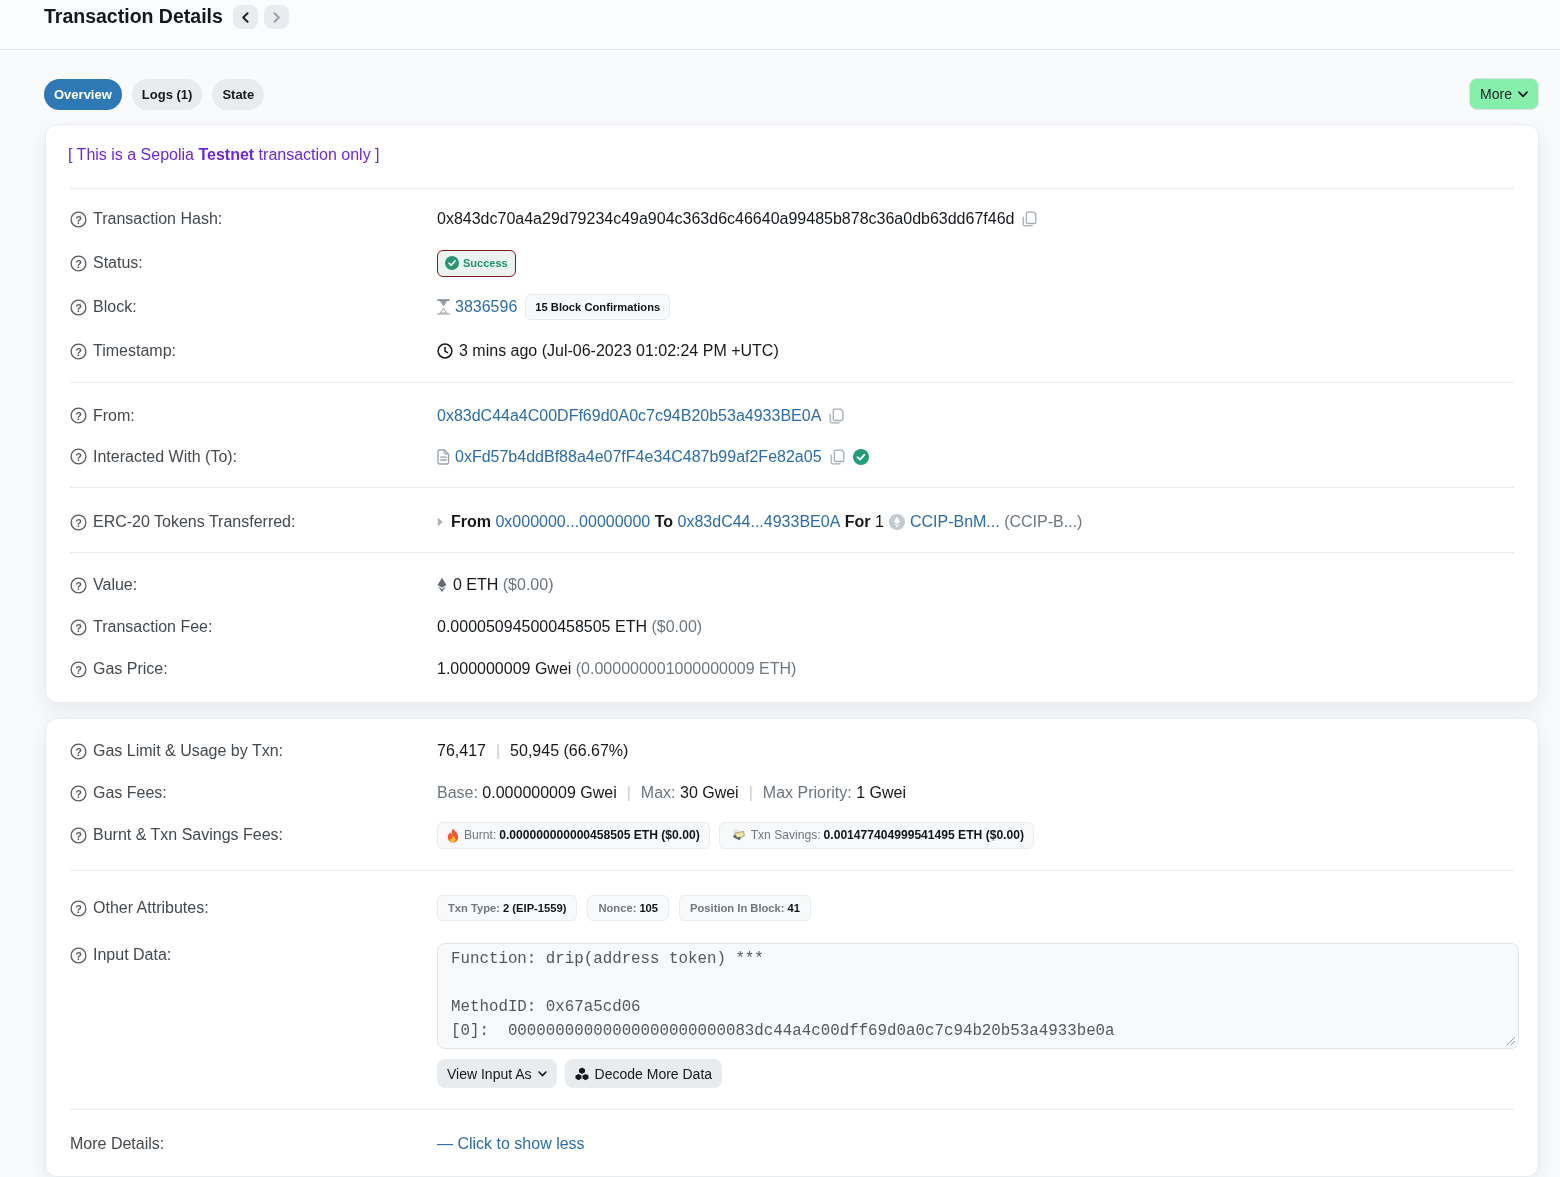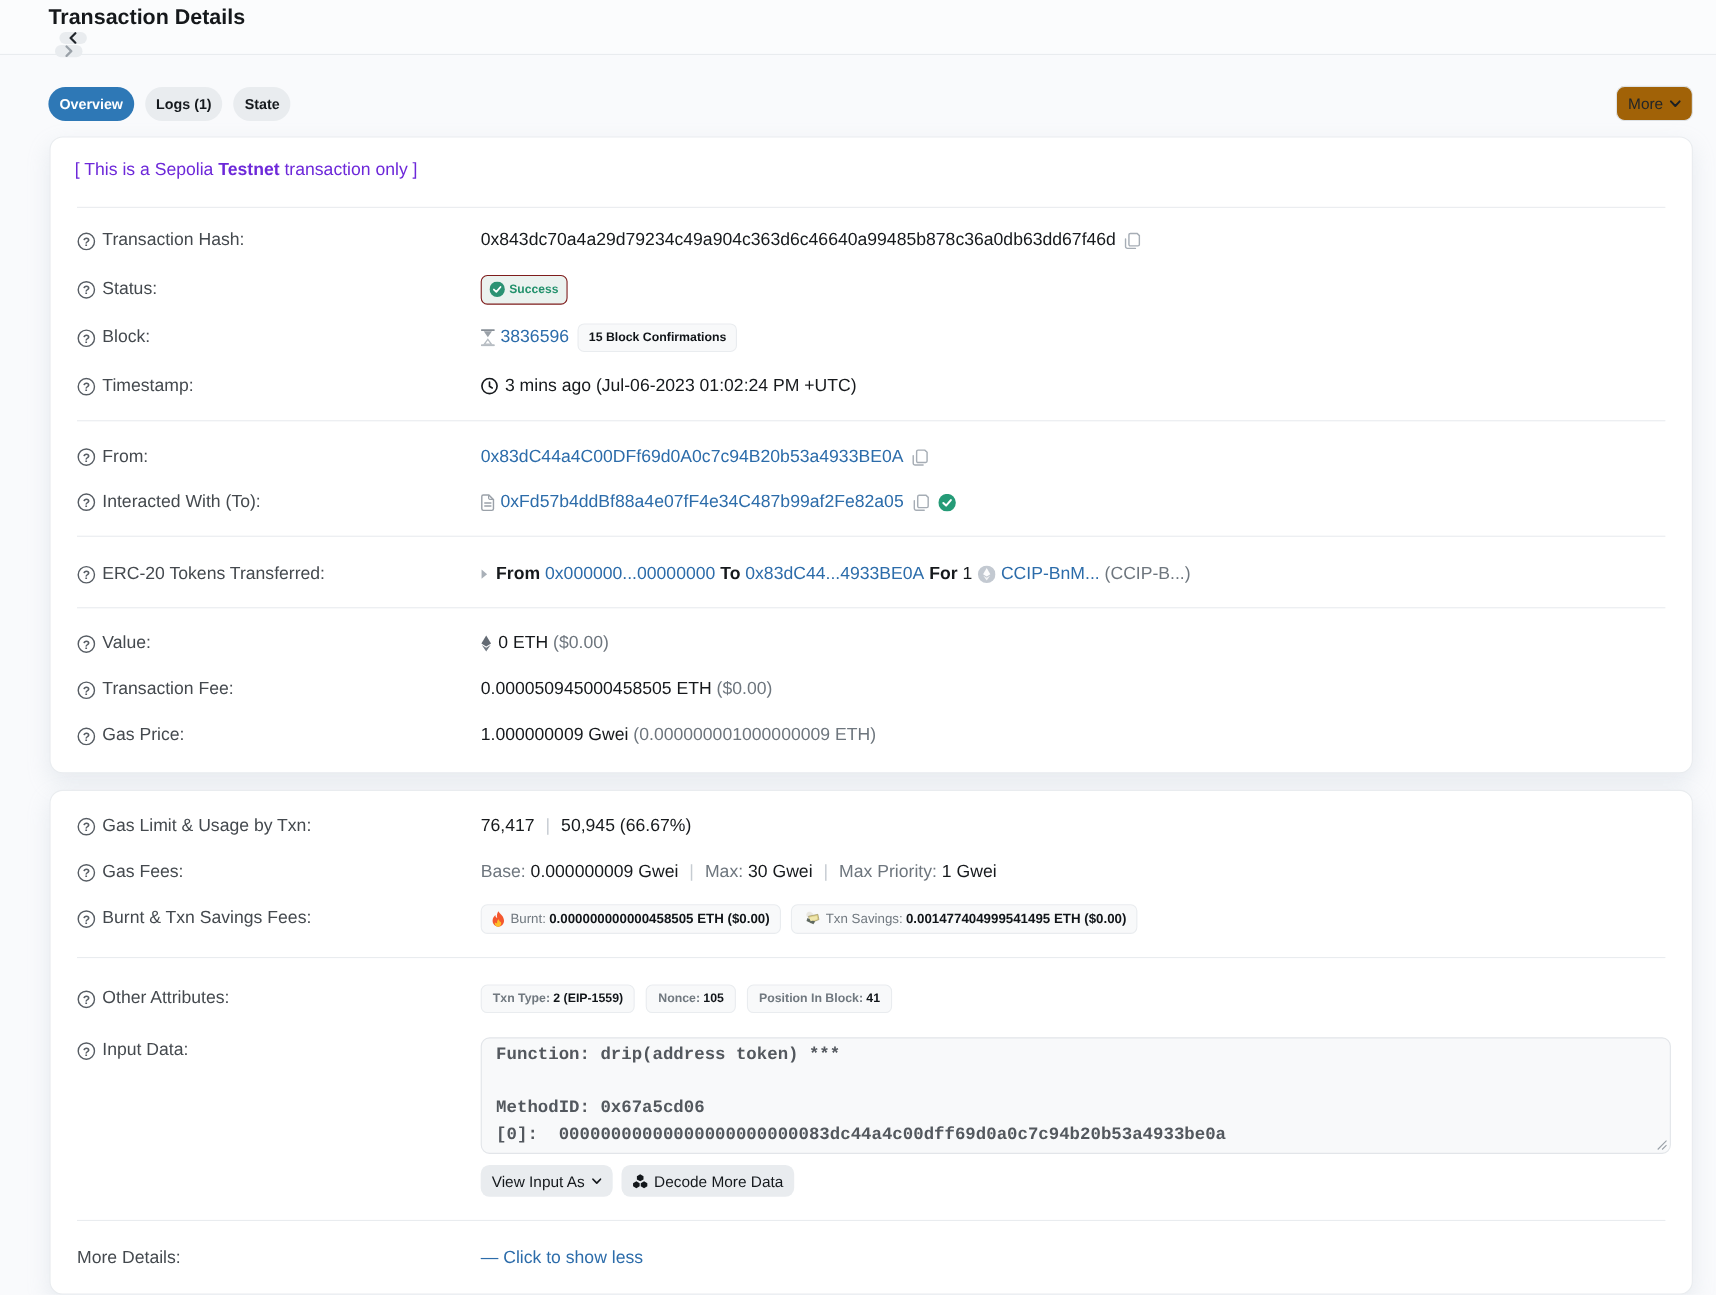--- a/index.html
+++ b/index.html
@@ -10,21 +10,20 @@
     color: #16191c;
     background: #f9fafc;
   }
   .topbar {
     background: #fbfcfd;
     border-bottom: 1px solid #e9ecef;
     height: 50px;
     padding: 4px 21px 0 44px;
     display: flex;
     align-items: flex-start;
-    flex-direction: column;
   }
   h1 { font-size: 19.5px; font-weight: bold; color: #15181b; line-height: 24px; }
   .navbtn {
     display: inline-flex; align-items: center; justify-content: center;
     width: 25px; height: 24px; border-radius: 8px; background: #e9ecef;
     margin-left: 10px; margin-top: 1px;
   }
   .navbtn + .navbtn { margin-left: 6px; }
   .navbtn svg { display: block; }
   .tabsrow {
@@ -33,21 +32,21 @@
   }
   .pill {
     display: inline-flex; align-items: center; height: 31px; border-radius: 16px;
     padding: 0 10px; font-size: 13px; font-weight: bold; margin-right: 10px;
   }
   .pill.active { background: #2e78b6; color: #fff; }
   .pill.idle { background: #e9ecef; color: #15191d; }
   .morebtn {
     position: absolute; right: 0; top: 0;
     display: inline-flex; align-items: center; height: 32px;
-    background: #a16207; border: 1px solid #dee2e6; border-radius: 8px;
+    background: #86efac; border: 1px solid #dee2e6; border-radius: 8px;
     padding: 0 10px; font-size: 14px; color: #212529;
   }
   .morebtn svg { margin-left: 6px; }
   .card {
     background: #fff; border: 1px solid #e9ecef; border-radius: 12px;
     margin: 0 21px 0 45px;
     box-shadow: 0 8px 20px rgba(170,180,196,.22);
     padding: 0 24px;
   }
   .card1 { margin-top: 14px; }
@@ -98,21 +97,20 @@
   .fee-badge .emoji { margin-right: 5px; display: inline-flex; }
   .fee-badge .g { color: #70787f; margin-right: 3px; }
   .sep { color: #c6ccd2; margin: 0 10px; }
   .copyic { margin-left: 8px; display: inline-flex; }
   .inputbox {
     width: 1082px; height: 106px;
     background: #f8f9fa; border: 1px solid #e2e5e9; border-radius: 8px;
     font-family: "Liberation Mono", monospace; font-size: 15.8px; color: #53585e;
     padding: 3px 13px; line-height: 24px; white-space: pre; overflow: hidden;
     position: relative;
-    font-weight: bold;
   }
   .gripper {
     position: absolute; right: 2px; bottom: 2px; width: 10px; height: 10px;
   }
   .smallbtn {
     display: inline-flex; align-items: center; height: 29px;
     background: #e9ecef; border-radius: 8px; padding: 0 10px;
     font-size: 14px; color: #14181c; margin-right: 8px;
   }
   .ethdiamond { margin-right: 6px; display: inline-flex; }

